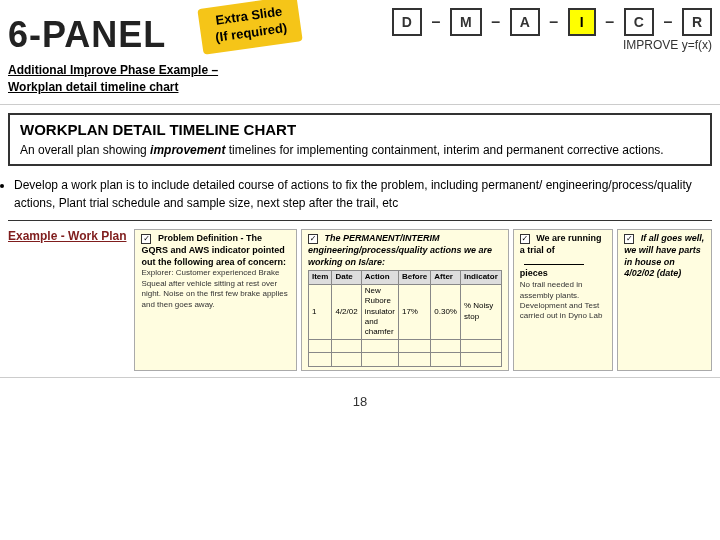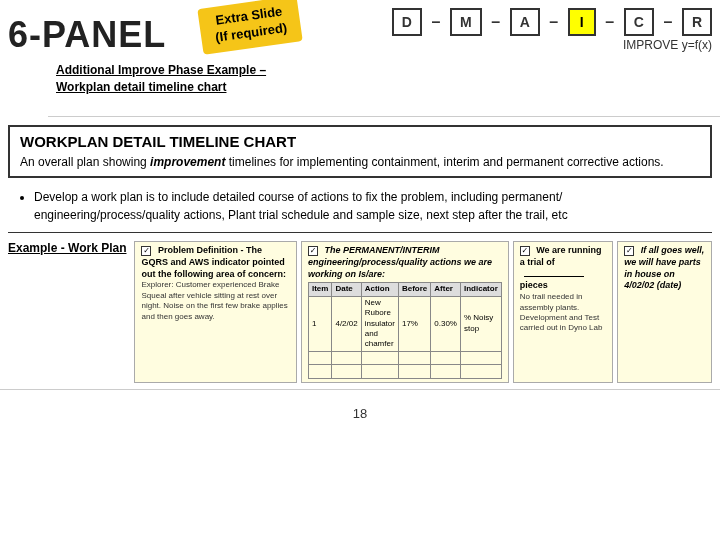--- a/index.html
+++ b/index.html
@@ -84,23 +84,22 @@
     }
 
     .dmaic-wrapper {
       display: flex;
       flex-direction: column;
       align-items: flex-end;
     }
 
     
     .subtitle-area {
-      padding: 2px 8px 20px 8px;
+      padding: 2px 8px 8px 8px;
       border-bottom: 1px solid #ccc;
-      margin-left: 48px;
     }
 
     .subtitle-text {
       font-size: 12px;
       font-weight: bold;
       text-decoration: underline;
       color: #000;
       line-height: 1.4;
     }
 
@@ -134,35 +133,35 @@
     
     .bullet-section {
       padding: 4px 14px 4px 14px;
     }
 
     .bullet-item {
       font-size: 12px;
       color: #000;
       line-height: 1.5;
       list-style: disc;
-      margin-left: 20px;
+      margin-left: 0;
     }
 
     
     .example-area {
       display: flex;
       padding: 4px 8px;
       gap: 8px;
     }
 
     .example-label {
       font-size: 12px;
       font-weight: bold;
       text-decoration: underline;
-      color: #000000;
+      color: #7f1d1d;
       white-space: nowrap;
       min-width: 90px;
     }
 
     
     .workplan-tables {
       flex: 1;
       display: flex;
       flex-direction: row;
       gap: 4px;

